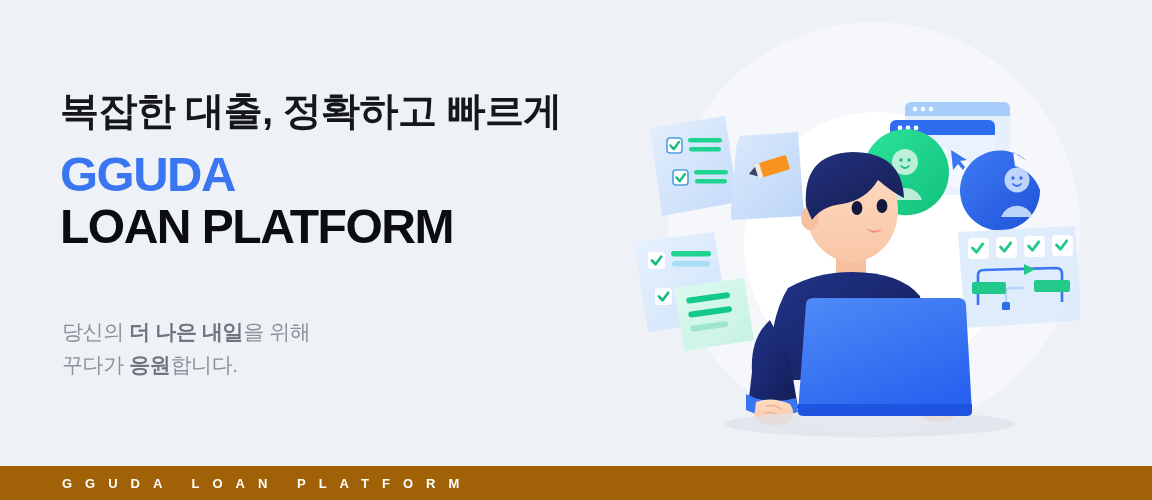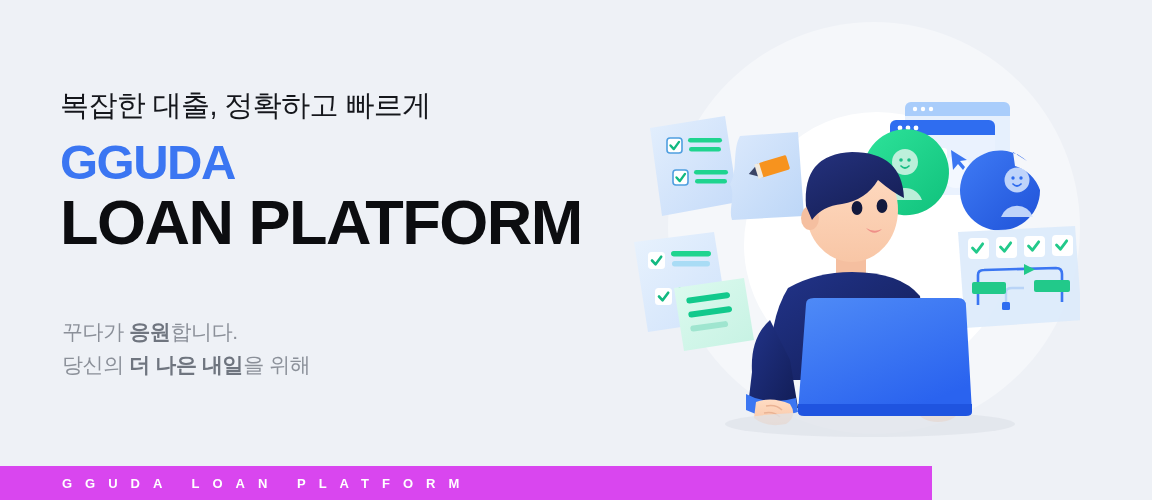--- a/index.html
+++ b/index.html
@@ -40,38 +40,38 @@
   }
 
   
   .copy {
     position: absolute;
     left: 60px;
     top: 88px;
     width: 580px;
   }
   .eyebrow {
-    font-size: 29px;
-    font-weight: normal;
+    font-size: 39px;
+    font-weight: bold;
     color: #15171c;
     letter-spacing: -0.6px;
     line-height: 1.2;
     margin: 0 0 14px 0;
     white-space: nowrap;
   }
   .brand {
     font-size: 49px;
     font-weight: bold;
     color: #3b76f2;
     letter-spacing: -1.5px;
     line-height: 1.04;
     margin: 0 0 2px 0;
   }
   .product {
-    font-size: 63px;
+    font-size: 48px;
     font-weight: bold;
     color: #0c0d10;
     letter-spacing: -1.5px;
     line-height: 1.04;
     margin: 0;
   }
   .tagline {
     position: absolute;
     left: 62px;
     top: 315px;
@@ -81,23 +81,23 @@
     letter-spacing: -0.4px;
   }
   .tagline b { color: #6f757f; font-weight: bold; }
   .tagline .line { display: block; white-space: nowrap; }
 
   
   .ticker {
     position: absolute;
     left: 0;
     bottom: 0;
-    width: 932px;
+    width: 1152px;
     height: 34px;
-    background: #d946ef;
+    background: #a16207;
     display: flex;
     align-items: center;
   }
   .ticker-text {
     color: #ffffff;
     font-size: 13px;
     font-weight: bold;
     letter-spacing: 13px;
     padding-left: 62px;
     white-space: nowrap;
@@ -121,22 +121,22 @@
   <div class="circle-outer"></div>
   <div class="circle-inner"></div>
 
   <div class="copy">
     <p class="eyebrow">복잡한 대출, 정확하고 빠르게</p>
     <p class="brand">GGUDA</p>
     <p class="product">LOAN PLATFORM</p>
   </div>
 
   <div class="tagline">
+    <span class="line"><span>당신의 </span><b>더 나은 내일</b><span>을 위해</span></span>
     <span class="line"><span>꾸다가 </span><b>응원</b><span>합니다.</span></span>
-    <span class="line"><span>당신의 </span><b>더 나은 내일</b><span>을 위해</span></span>
   </div>
 
   <div class="illus">
     <svg width="460" height="440" viewBox="0 0 460 440" xmlns="http://www.w3.org/2000/svg">
       <defs>
         <linearGradient id="gCardBlue" x1="0" y1="0" x2="1" y2="1">
           <stop offset="0%" stop-color="#dbe9fc"></stop>
           <stop offset="100%" stop-color="#bcd6f7"></stop>
         </linearGradient>
         <linearGradient id="gCardBlue2" x1="0" y1="0" x2="1" y2="1">

